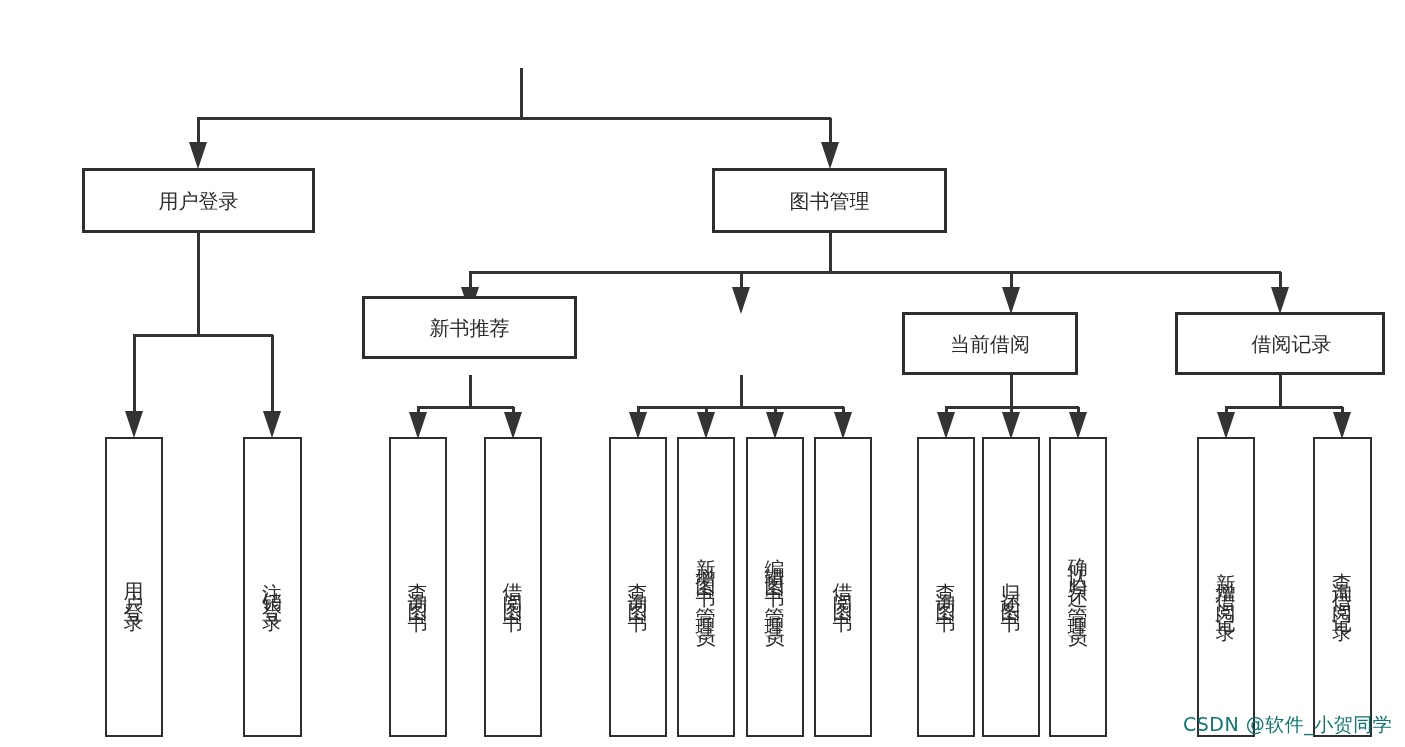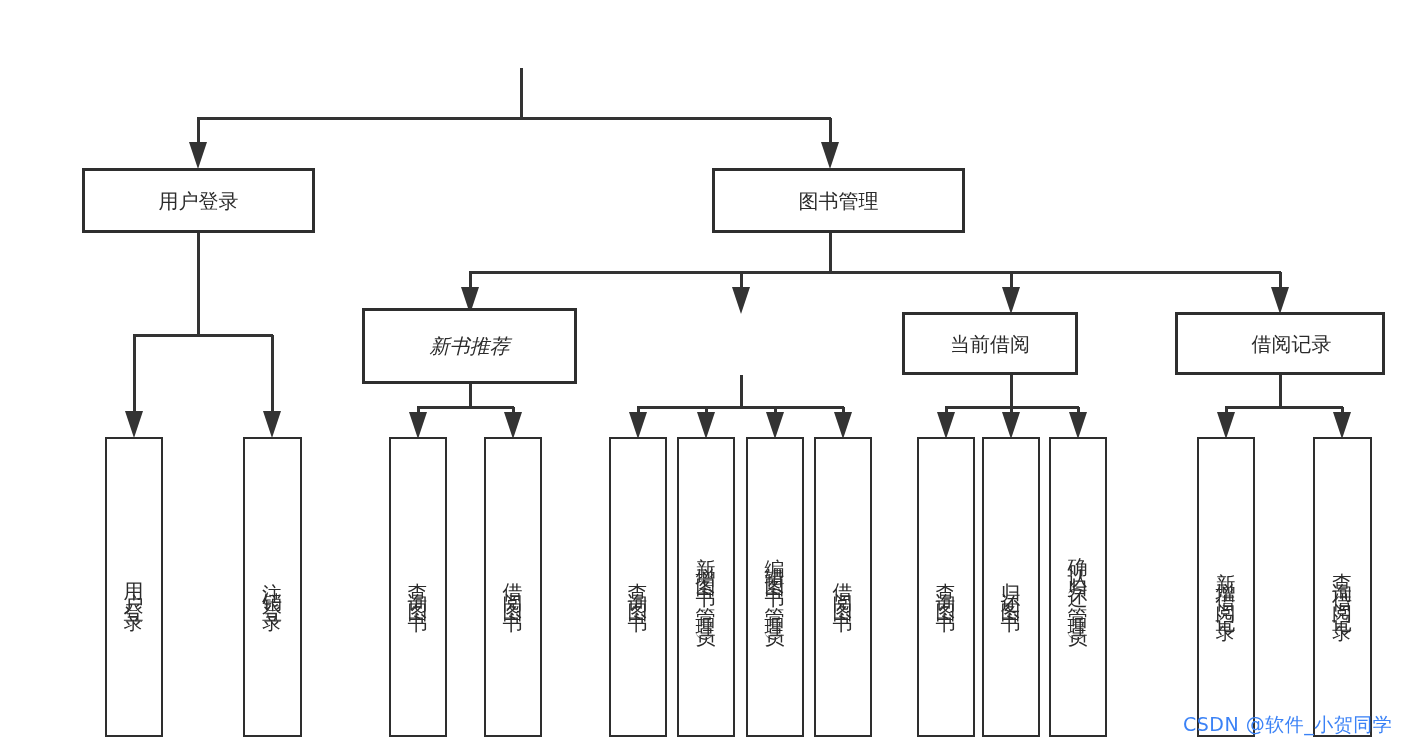--- a/index.html
+++ b/index.html
@@ -14,21 +14,21 @@
     display:flex;align-items:center;justify-content:center;
     color:#2b2b2b;font-size:20px;line-height:1.2;white-space:nowrap;
   }
   .leaf{border-width:2px;}
   .vtext{
     writing-mode:vertical-rl;text-orientation:mixed;
     letter-spacing:10px;line-height:1;white-space:nowrap;
   }
   .watermark{
     position:absolute;left:1183px;top:712px;z-index:6;
-    font-size:19px;color:#3b82f6;white-space:nowrap;letter-spacing:0.5px;
+    font-size:19px;color:#0f766e;white-space:nowrap;letter-spacing:0.5px;
   }
 </style>
 </head>
 <body>
 
 <div class="canvas">
 
   <svg class="connectors" width="1405" height="747" viewBox="0 0 1405 747">
     <g fill="none" stroke="#333333" stroke-width="3" shape-rendering="crispEdges">
       <path d="M521 68 V118 M197 118 H831 M198 118 V142 M830 118 V142"></path>
@@ -59,25 +59,25 @@
       <polygon points="1069,412 1087,412 1078,439"></polygon>
       <polygon points="1217,412 1235,412 1226,439"></polygon>
       <polygon points="1333,412 1351,412 1342,439"></polygon>
     </g>
   </svg>
 
 
   <div class="box" style="left:82px;top:168px;width:233px;height:65px;">
     <span>用户登录</span>
   </div>
-  <div class="box" style="left:712px;top:168px;width:253px;height:65px;text-align:right;">
+  <div class="box" style="left:712px;top:168px;width:235px;height:65px;text-align:right;">
     <span>图书管理</span>
   </div>
 
-  <div class="box" style="left:362px;top:308px;width:215px;height:76px;font-style:italic;">
+  <div class="box" style="left:362px;top:296px;width:215px;height:63px;">
     <span>新书推荐</span>
   </div>
   <div class="box" style="left:902px;top:312px;width:176px;height:63px;">
     <span>当前借阅</span>
   </div>
   <div class="box" style="left:1175px;top:312px;width:210px;height:63px;padding-left:23px;">
     <span>借阅记录</span>
   </div>
 
   <div class="box leaf" style="left:105px;top:437px;width:58px;height:300px;">

